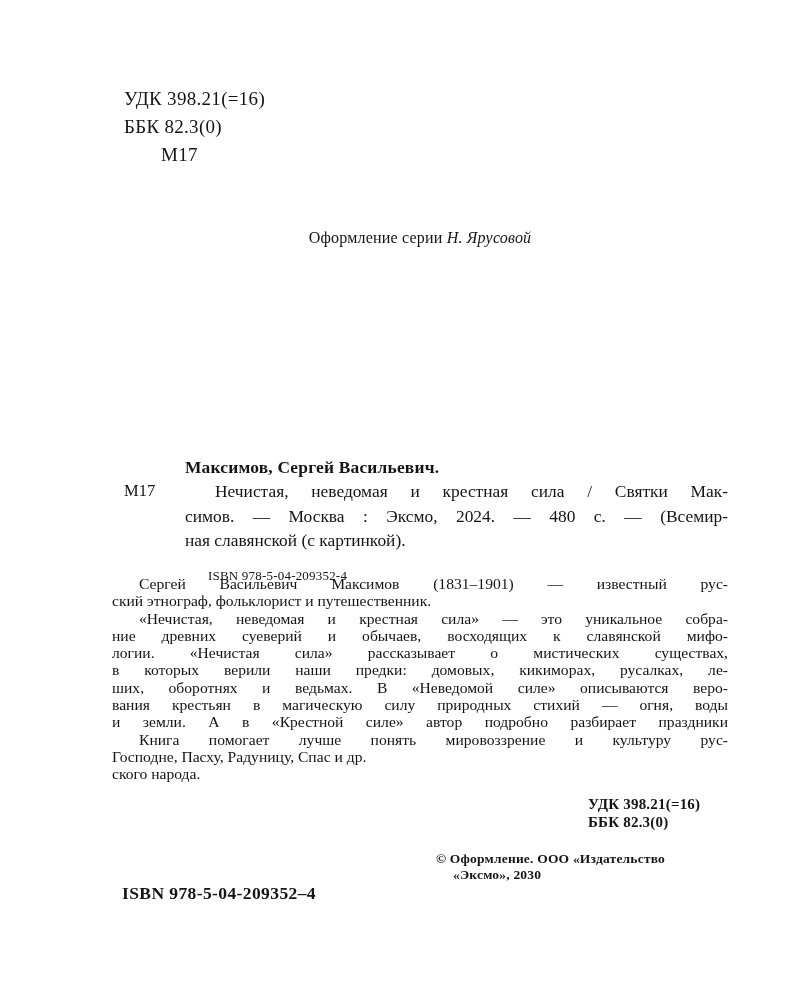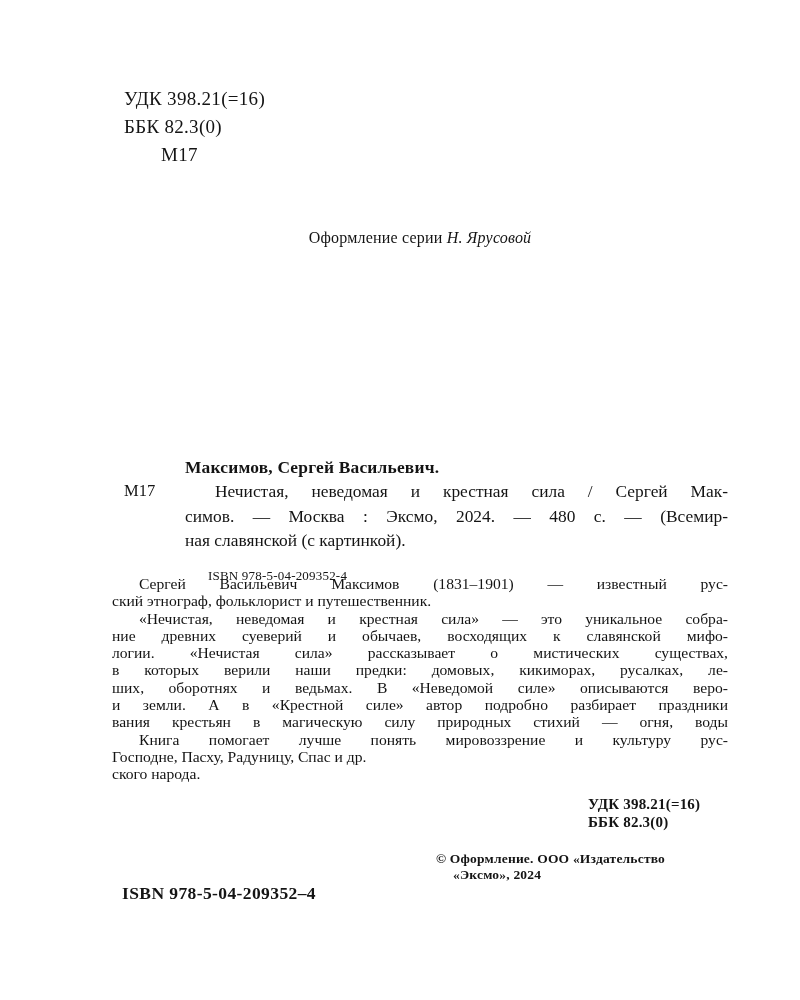--- a/index.html
+++ b/index.html
@@ -125,47 +125,47 @@
 
   <div class="series-note">
     <span>Оформление серии</span>
     <span class="it">Н. Ярусовой</span>
   </div>
 
   <div class="card">
     <div class="card-margin">М17</div>
     <div class="card-body">
       <div class="card-author">Максимов, Сергей Васильевич.</div>
-      <div class="line jst ind30">Нечистая, неведомая и крестная сила / Сергей Мак-</div>
+      <div class="line jst ind30">Нечистая, неведомая и крестная сила / Святки Мак-</div>
       <div class="line jst">симов. — Москва : Эксмо, 2024. — 480 с. — (Всемир-</div>
       <div class="line">ная славянской (с картинкой).</div>
       <div class="isbn-line">ISBN 978-5-04-209352-4</div>
     </div>
   </div>
 
   <div class="annotation">
     <div class="line jst ind27">Сергей Васильевич Максимов (1831–1901) — известный рус-</div>
     <div class="line">ский этнограф, фольклорист и путешественник.</div>
     <div class="line jst ind27">«Нечистая, неведомая и крестная сила» — это уникальное собра-</div>
     <div class="line jst">ние древних суеверий и обычаев, восходящих к славянской мифо-</div>
     <div class="line jst">логии. «Нечистая сила» рассказывает о мистических существах,</div>
     <div class="line jst">в которых верили наши предки: домовых, кикиморах, русалках, ле-</div>
     <div class="line jst">ших, оборотнях и ведьмах. В «Неведомой силе» описываются веро-</div>
+    <div class="line jst">вания крестьян в магическую силу природных стихий — огня, воды</div>
     <div class="line jst">и земли. А в «Крестной силе» автор подробно разбирает праздники</div>
-    <div class="line jst">вания крестьян в магическую силу природных стихий — огня, воды</div>
     <div class="line jst ind27">Книга помогает лучше понять мировоззрение и культуру рус-</div>
     <div class="line">Господне, Пасху, Радуницу, Спас и др.</div>
     <div class="line">ского народа.</div>
   </div>
 
   <div class="bottom-codes">
     <div>УДК 398.21(=16)</div>
     <div>ББК 82.3(0)</div>
   </div>
 
   <div class="footer-isbn">ISBN 978-5-04-209352–4</div>
 
   <div class="footer-copyright">
     <div>© Оформление. ООО «Издательство</div>
-    <div class="cp2">«Эксмо», 2024</div>
+    <div class="cp2">«Эксмо», 2030</div>
   </div>
 
 </div>
 
 </body></html>

